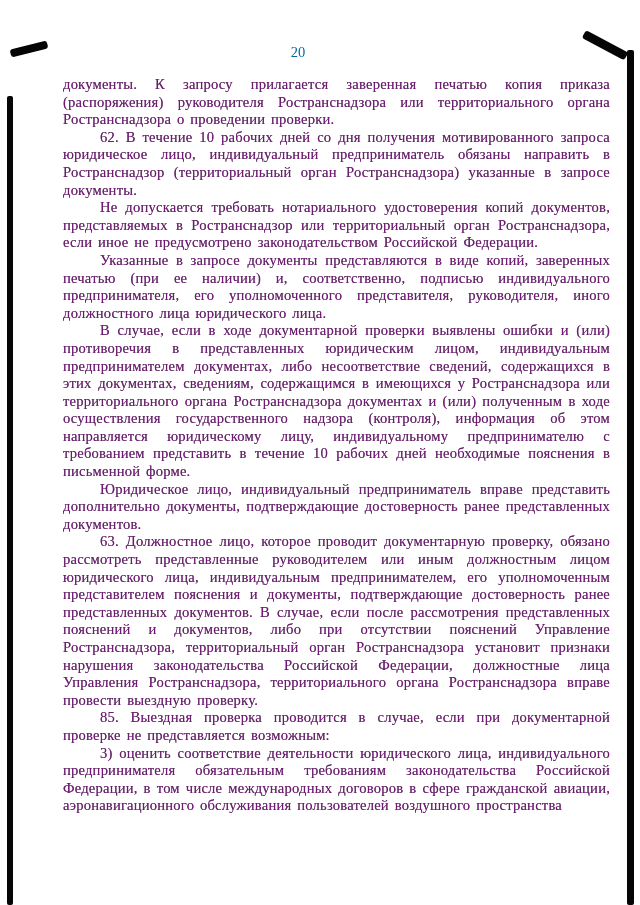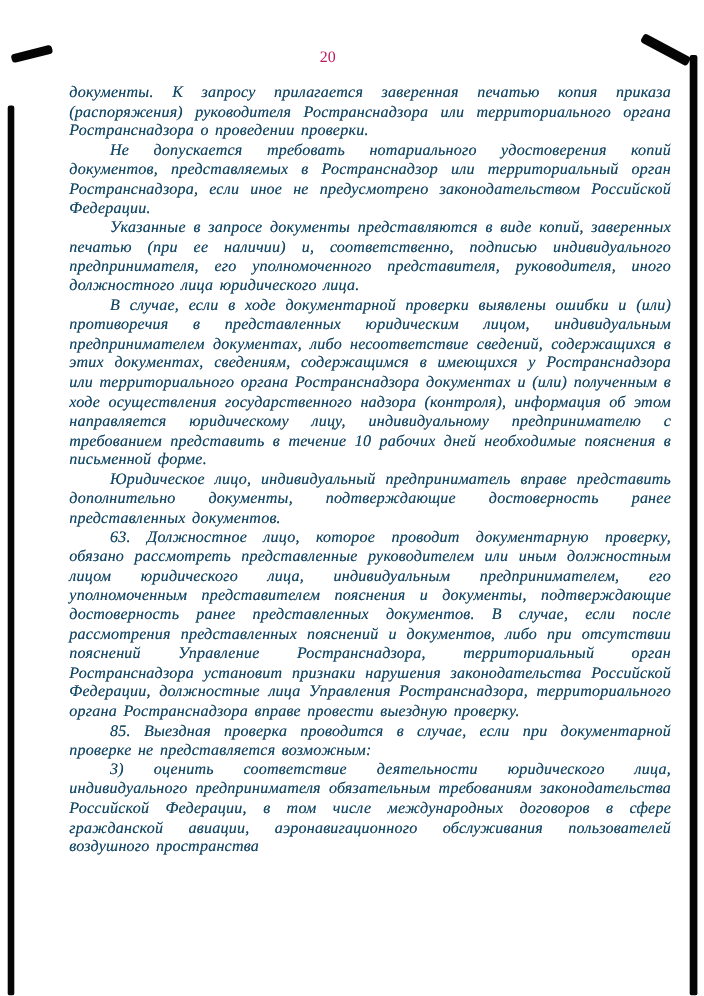--- a/index.html
+++ b/index.html
@@ -17,31 +17,30 @@
     background: #ffffff;
     font-family: "Liberation Serif", "DejaVu Serif", serif;
     color: #161616;
   }
   .page-number {
     padding-top: 44px;
     margin-right: 44px;
     text-align: center;
     font-size: 14.5px;
     line-height: 17px;
-    color: #be185d;
+    color: #0369a1;
   }
   .text-block {
     margin: 15px 30px 0 63px;
     font-size: 14.6px;
     line-height: 17.6px;
     letter-spacing: 0.2px;
     word-spacing: 2px;
-    color: #0c4a6e;
+    color: #701a75;
     text-shadow: 0 0 0.4px rgba(0,0,0,0.55);
-    font-style: italic;
   }
   .text-block p {
     margin: 0;
     padding: 0;
     text-align: justify;
   }
   .text-block p.indent {
     text-indent: 37px;
   }
   
@@ -92,20 +91,21 @@
 
   <div class="scan-mark-tl"></div>
   <div class="scan-mark-tr"></div>
   <div class="scan-bar-left"></div>
   <div class="scan-bar-right"></div>
 
   <div class="page-number">20</div>
 
   <div class="text-block" id="paragraphs">
       <p class="">документы. К запросу прилагается заверенная печатью копия приказа (распоряжения) руководителя Ространснадзора или территориального органа Ространснадзора о проведении проверки.</p>
+      <p class="indent">62. В течение 10 рабочих дней со дня получения мотивированного запроса юридическое лицо, индивидуальный предприниматель обязаны направить в Ространснадзор (территориальный орган Ространснадзора) указанные в запросе документы.</p>
       <p class="indent">Не допускается требовать нотариального удостоверения копий документов, представляемых в Ространснадзор или территориальный орган Ространснадзора, если иное не предусмотрено законодательством Российской Федерации.</p>
       <p class="indent">Указанные в запросе документы представляются в виде копий, заверенных печатью (при ее наличии) и, соответственно, подписью индивидуального предпринимателя, его уполномоченного представителя, руководителя, иного должностного лица юридического лица.</p>
       <p class="indent">В случае, если в ходе документарной проверки выявлены ошибки и (или) противоречия в представленных юридическим лицом, индивидуальным предпринимателем документах, либо несоответствие сведений, содержащихся в этих документах, сведениям, содержащимся в имеющихся у Ространснадзора или территориального органа Ространснадзора документах и (или) полученным в ходе осуществления государственного надзора (контроля), информация об этом направляется юридическому лицу, индивидуальному предпринимателю с требованием представить в течение 10 рабочих дней необходимые пояснения в письменной форме.</p>
       <p class="indent">Юридическое лицо, индивидуальный предприниматель вправе представить дополнительно документы, подтверждающие достоверность ранее представленных документов.</p>
       <p class="indent">63. Должностное лицо, которое проводит документарную проверку, обязано рассмотреть представленные руководителем или иным должностным лицом юридического лица, индивидуальным предпринимателем, его уполномоченным представителем пояснения и документы, подтверждающие достоверность ранее представленных документов. В случае, если после рассмотрения представленных пояснений и документов, либо при отсутствии пояснений Управление Ространснадзора, территориальный орган Ространснадзора установит признаки нарушения законодательства Российской Федерации, должностные лица Управления Ространснадзора, территориального органа Ространснадзора вправе провести выездную проверку.</p>
       <p class="indent">85. Выездная проверка проводится в случае, если при документарной проверке не представляется возможным:</p>
       <p class="indent">3) оценить соответствие деятельности юридического лица, индивидуального предпринимателя обязательным требованиям законодательства Российской Федерации, в том числе международных договоров в сфере гражданской авиации, аэронавигационного обслуживания пользователей воздушного пространства</p>
     </div>
 
 </div>

